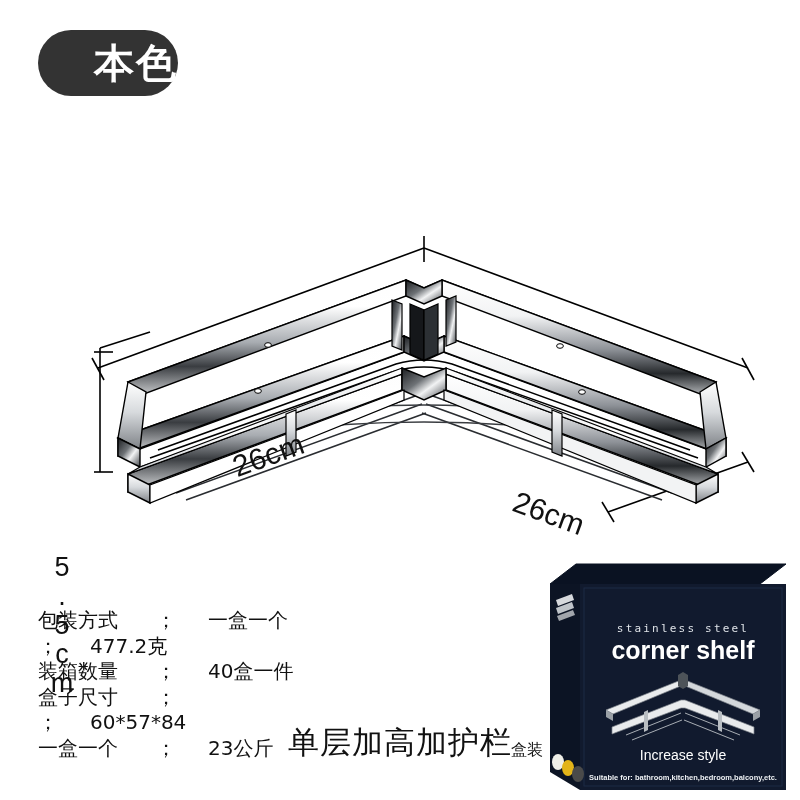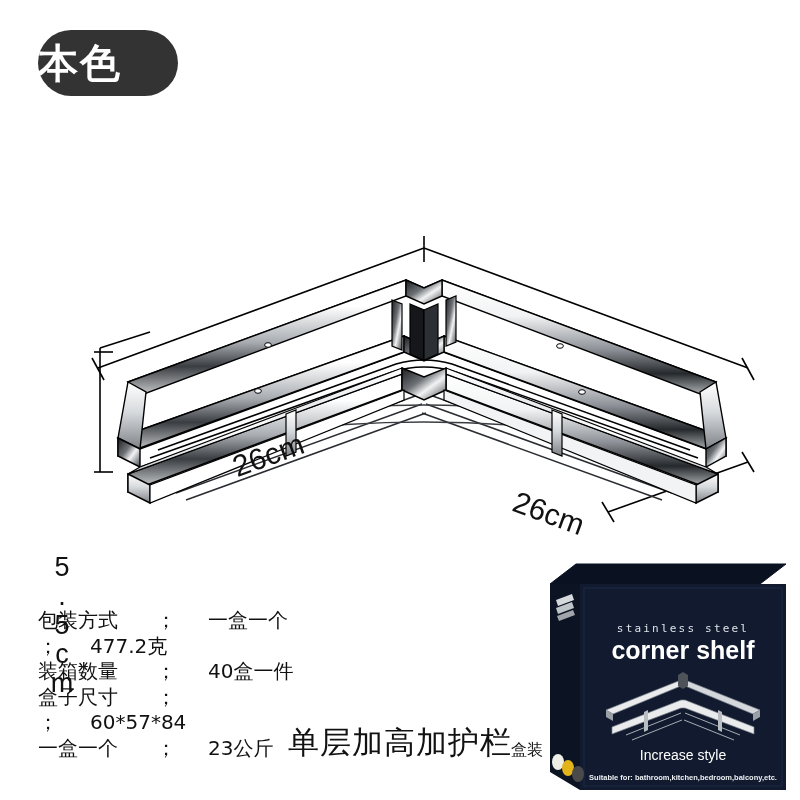--- a/index.html
+++ b/index.html
@@ -9,21 +9,21 @@
     font-family:"Liberation Sans","DejaVu Sans",sans-serif;
     overflow:hidden;position:relative;
   }
   #page{position:absolute;inset:0;width:800px;height:800px;}
 
   
   .badge{
     position:absolute;left:38px;top:30px;
     width:140px;height:66px;border-radius:33px;
     background:#333333;
-    display:flex;align-items:center;justify-content:flex-start;
+    display:flex;align-items:center;justify-content:flex-end;
   }
   .badge span{
     color:#ffffff;font-size:40px;font-weight:bold;
     letter-spacing:2px;line-height:1;
     font-family:"DejaVu Sans","Liberation Sans",sans-serif;
   }
 
   
   #product{position:absolute;left:0;top:200px;width:800px;height:360px;}
   #product svg{display:block;}

